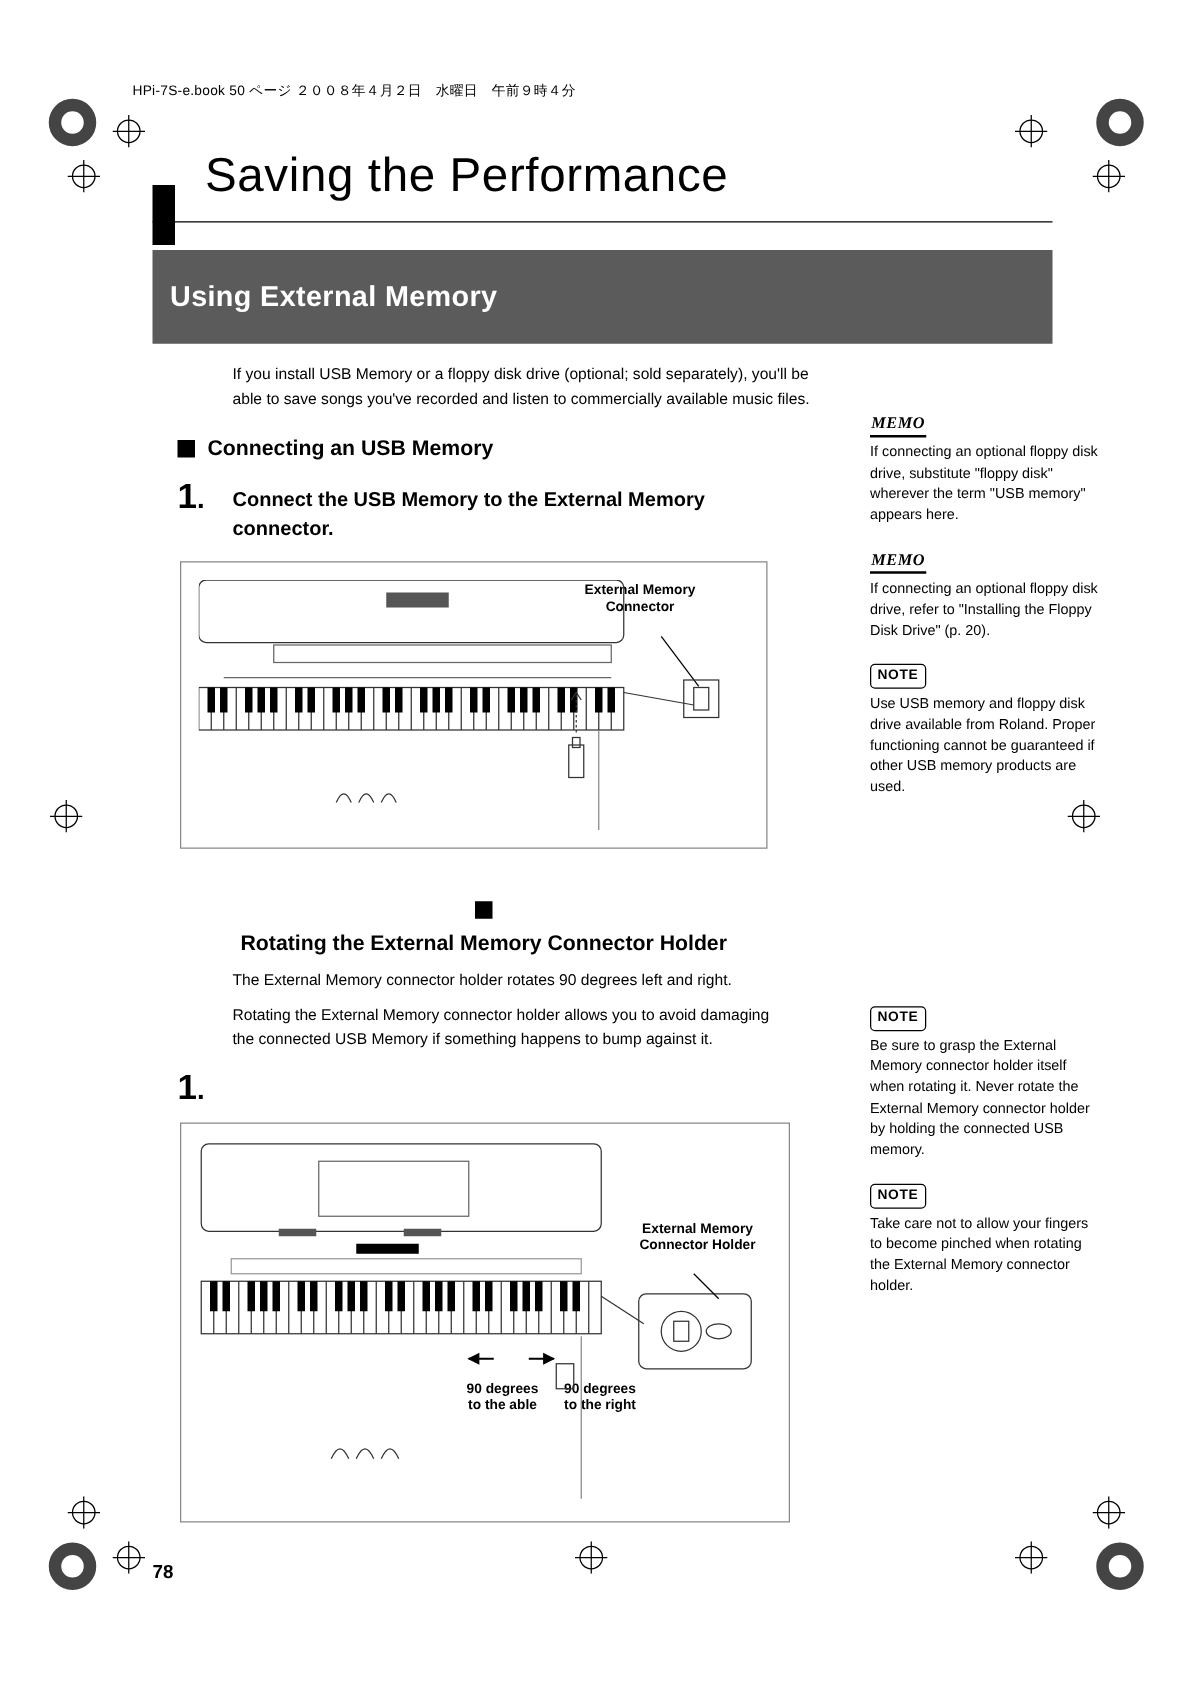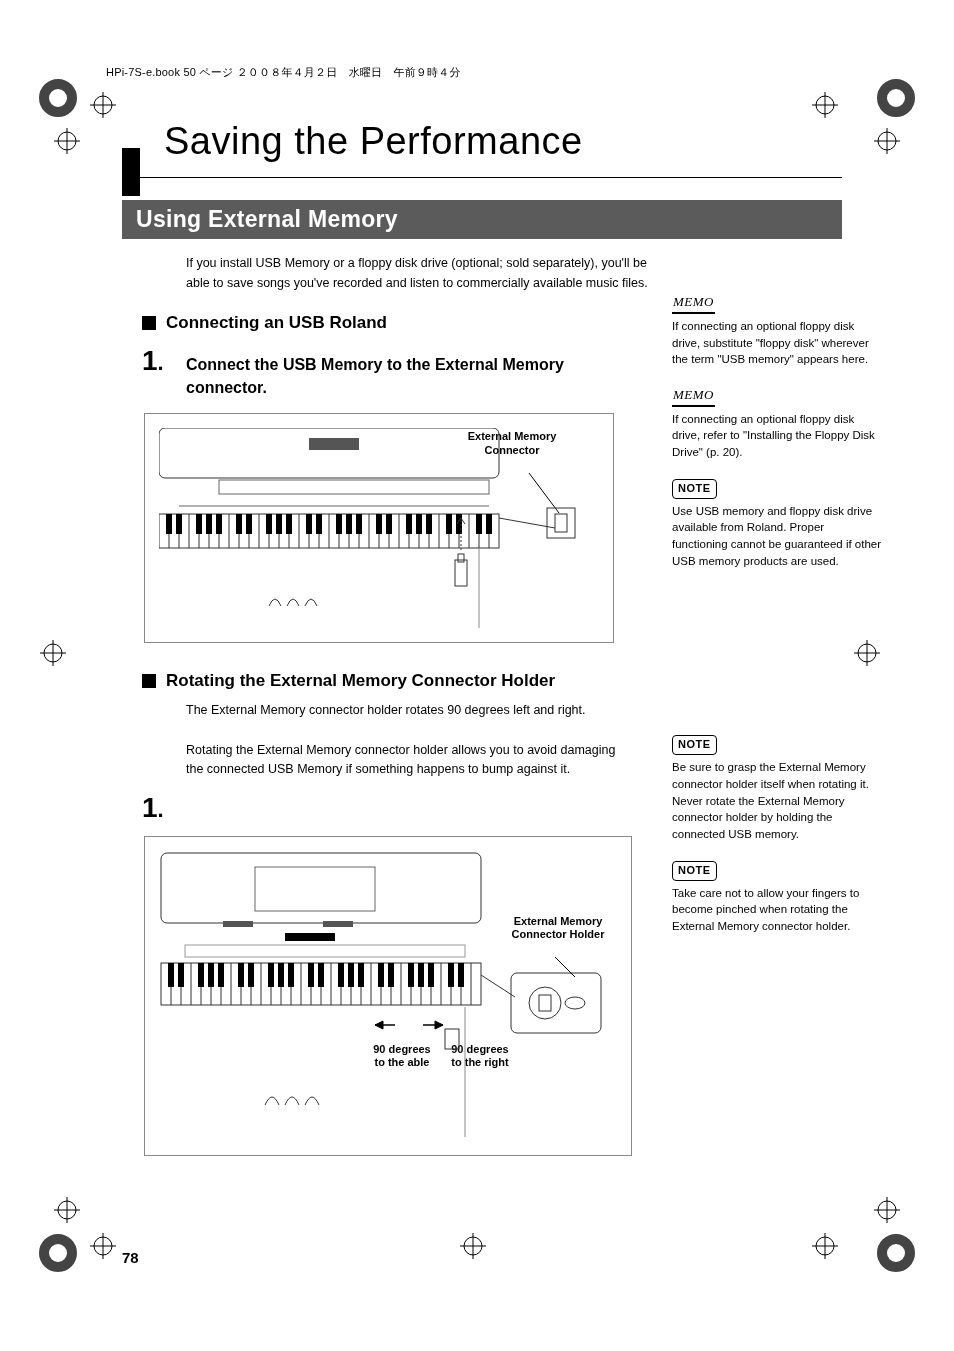--- a/index.html
+++ b/index.html
@@ -38,30 +38,31 @@
     border-top: 1.5px solid #000;
     margin-left: 42px;
     margin-top: 14px;
     width: 720px;
   }
   .section-bar {
     background: #5b5b5b;
     color: #fff;
     font-size: 23px;
     font-weight: 600;
-    padding: 6px 14px;
+    padding: 24px 14px;
     margin-left: 42px;
     margin-top: 22px;
     width: 720px;
     letter-spacing: 0.3px;
   }
   .content-row {
     display: flex;
     margin-left: 42px;
     width: 760px;
+    gap: 24px;
   }
   .main-col { width: 510px; }
   .side-col { width: 210px; margin-left: 40px; font-size: 11.5px; line-height: 1.45; }
   .intro {
     font-size: 12.5px;
     line-height: 1.6;
     margin: 14px 0 0 64px;
     width: 480px;
   }
   .subhead {
@@ -107,21 +108,21 @@
     font-size: 12.5px;
     line-height: 1.55;
     margin-top: 10px;
     margin-left: 64px;
     width: 430px;
   }
   .memo-label {
     display:inline-block;
     border-bottom: 2px solid #000;
     font-family: Georgia, serif;
-    font-weight: 400;
+    font-weight: 700;
     font-size: 13px;
     letter-spacing: 0.5px;
     padding: 0 1px;
     margin-bottom: 4px;
     font-style: italic;
   }
   .note-label {
     display:inline-block;
     border: 1.5px solid #000;
     border-radius: 4px;
@@ -269,21 +270,21 @@
   <div class="title-underline"></div>
 
   <div class="section-bar">Using External Memory</div>
 
   <div class="content-row">
     <div class="main-col">
       <p class="intro">If you install USB Memory or a floppy disk drive (optional; sold separately), you'll be able to save songs you've recorded and listen to commercially available music files.</p>
 
       <div class="subhead">
         <span class="sq"></span>
-        <span>Connecting an USB Roland</span>
+        <span>Connecting an USB Memory</span>
       </div>
 
       <div class="step">
         <div class="step-num"><span>1</span><span class="dot">.</span></div>
         <div class="step-text">Connect the USB Memory to the External Memory connector.</div>
       </div>
 
       <div class="figure fig1">
         <div class="callout" style="right:46px; top:16px; width:110px;">
           <div>External Memory</div>
@@ -378,27 +379,27 @@
               <path d="M128,178 q6,-14 12,0"></path>
               <path d="M146,178 q6,-14 12,0"></path>
           </g>
 
           <line x1="340" y1="90" x2="396" y2="100" stroke="#333"></line>
 
           <line x1="320" y1="120" x2="320" y2="200" stroke="#888"></line>
         </svg>
       </div>
 
-      <div class="subhead" style="margin-top:28px;">
+      <div class="subhead" style="margin-top:42px;flex-direction:column;">
         <span class="sq"></span>
         <span>Rotating the External Memory Connector Holder</span>
       </div>
 
       <p class="body-p">The External Memory connector holder rotates 90 degrees left and right.</p>
-      <p class="body-p" style="margin-top:20px;">Rotating the External Memory connector holder allows you to avoid damaging the connected USB Memory if something happens to bump against it.</p>
+      <p class="body-p" style="margin-top:8px;">Rotating the External Memory connector holder allows you to avoid damaging the connected USB Memory if something happens to bump against it.</p>
 
       <div class="step">
         <div class="step-num"><span>1</span><span class="dot">.</span></div>
       </div>
 
       <div class="figure fig2">
         <div class="callout" style="right:18px; top:78px; width:110px;">
           <div>External Memory</div>
           <div>Connector Holder</div>
         </div>

